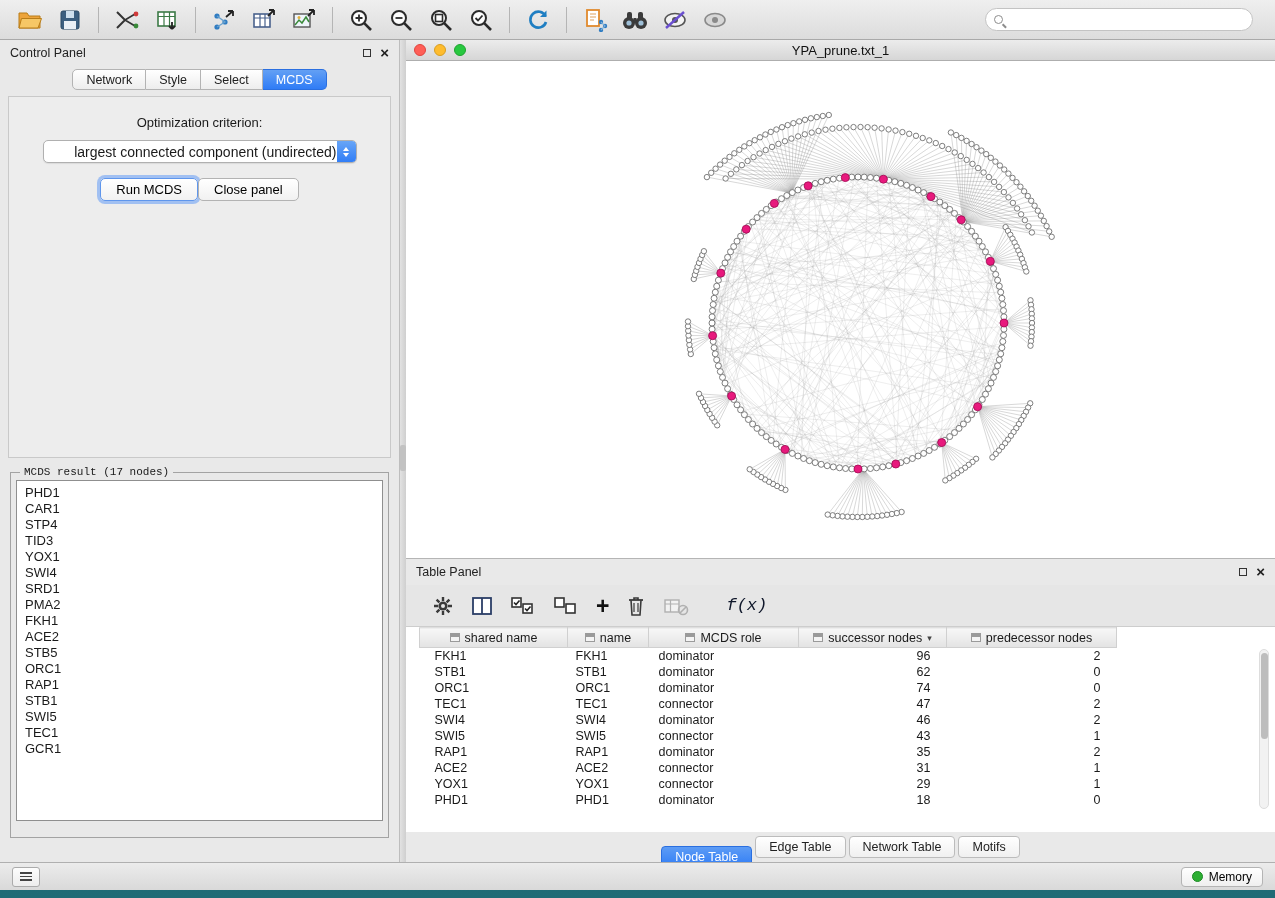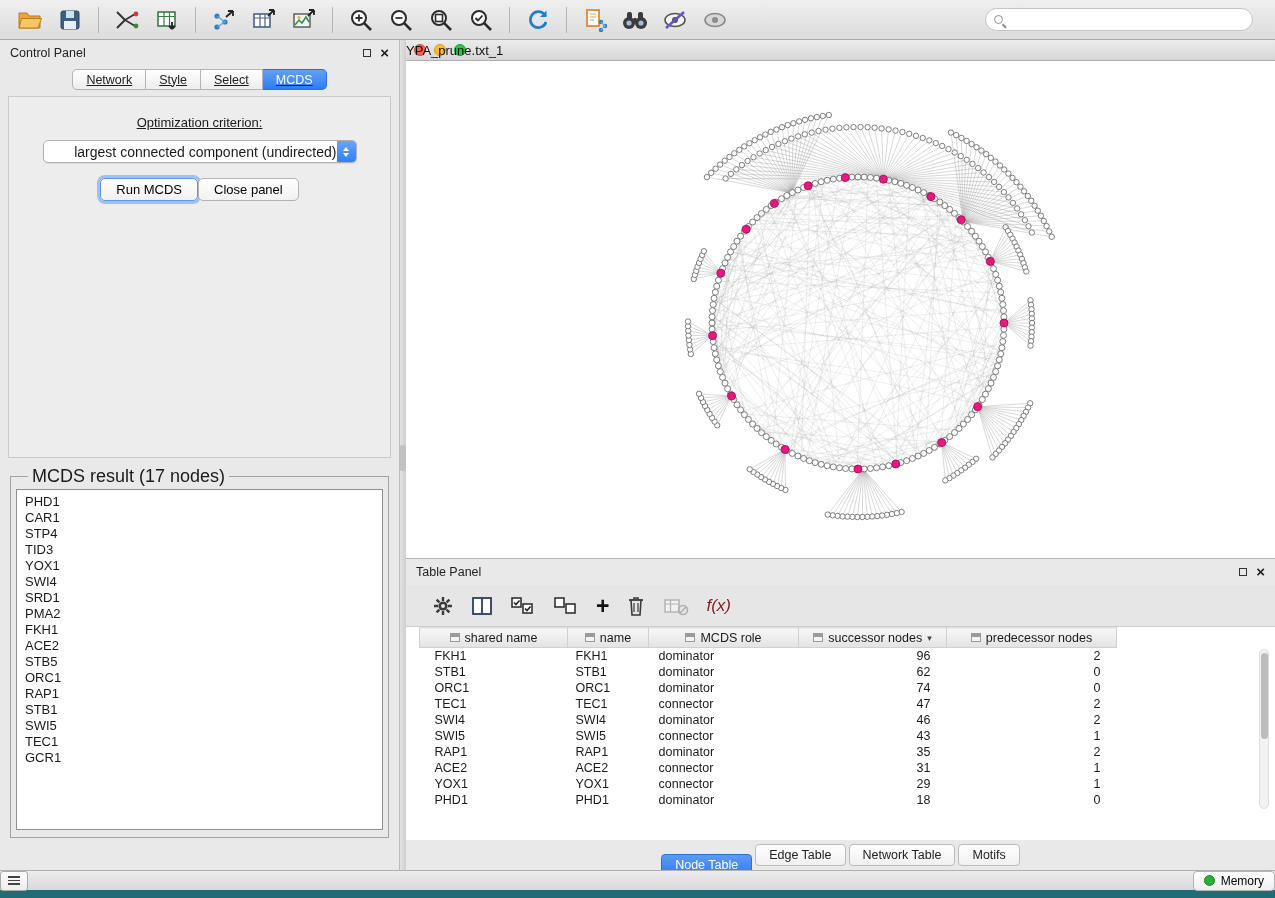--- a/index.html
+++ b/index.html
@@ -20,63 +20,63 @@
   
   .content { flex:1; display:flex; min-height:0; }
 
   
   .control-panel { width:400px; background:#e9e9e9; display:flex; flex-direction:column; border-right:1px solid #bdbdbd; }
   .panel-title-row { height:26px; display:flex; align-items:center; padding:0 10px; font-size:12.5px; color:#222; flex:0 0 auto;gap:16px; }
   .win-btns { margin-left:auto; display:flex; align-items:center; gap:9px; }
   .win-min { width:8px; height:8px; border:1.5px solid #333; display:inline-block; }
   .win-close { font-size:15px; font-weight:bold; color:#222; line-height:10px; }
 
-  .seg-tabs { display:flex; justify-content:center; margin:3px 0 6px 0; flex:0 0 auto;text-decoration:underline; }
+  .seg-tabs { display:flex; justify-content:center; margin:3px 0 6px 0; flex:0 0 auto; }
   .seg-tab { height:21px; padding:0 13px; display:flex; align-items:center; font-size:12.5px; background:linear-gradient(180deg,#ffffff,#ededed); border:1px solid #b3b3b3; border-left:none; color:#222; }
   .seg-tab:first-child { border-left:1px solid #b3b3b3; border-radius:5px 0 0 5px; }
   .seg-tab:last-child { border-radius:0 5px 5px 0; }
   .seg-tab.active { background:linear-gradient(180deg,#63a0f4,#2f7cf6); color:#fff; border-color:#2a6fe0; }
 
   .cp-box { margin:0 8px; height:362px; background:#ededed; border:1px solid #c9c9c9; text-align:center; flex:0 0 auto; }
-  .opt-label { margin-top:18px; font-size:13px;text-decoration:underline; }
+  .opt-label { margin-top:18px; font-size:13px; }
   .dropdown { width:314px; height:23px; margin:10px auto 0 auto; background:#fff; border:1px solid #b0b0b0; border-radius:5px; display:flex; align-items:center; overflow:hidden; box-shadow:0 1px 1px rgba(0,0,0,.08); }
   .dropdown .dd-text { flex:1; text-align:right; padding-left:9px; font-size:14px; white-space:nowrap; }
   .dd-stepper { width:19px; height:23px; background:linear-gradient(180deg,#6aa7f7,#2f7cf6); border-radius:0 4px 4px 0; display:flex; flex-direction:column; align-items:center; justify-content:center; gap:2px; }
   .dd-stepper i { width:0; height:0; border-left:3.5px solid transparent; border-right:3.5px solid transparent; }
   .dd-stepper .up { border-bottom:4.5px solid #fff; }
   .dd-stepper .dn { border-top:4.5px solid #fff; }
   .btn-row { margin-top:15px; display:flex; justify-content:center; }
   .btn { font-size:13px; padding:3px 15px; background:linear-gradient(180deg,#ffffff,#f1f1f1); border:1px solid #b3b3b3; border-radius:5px; }
   .btn.focus-ring { box-shadow:0 0 0 3px rgba(98,155,246,.55); border-color:#5f96ec; }
 
   .result-box { margin:8px 10px 0 10px; height:372px; border:1px solid #a3a3a3; padding:2px 5px 5px 5px; flex:0 0 auto; }
-  .result-box legend { font-size:18px; padding:0 4px; margin-left:12px; }
+  .result-box legend { font-size:11px; padding:0 4px; margin-left:4px;font-family:Liberation Mono, monospace; }
   .result-list { width:100%; height:341px; background:#fff; border:1px solid #8f8f8f; overflow:hidden; text-align:left; padding:4px 0 0 8px; }
   .result-item { font-size:13px; line-height:16px; }
 
   
   .v-divider { width:6px; background:linear-gradient(90deg,#e2e2e2,#cfcfcf); position:relative; }
   .v-divider .grip { position:absolute; top:405px; left:0; width:6px; height:26px; background:#c2c2c2; border-radius:2px; }
 
   
   .right-col { flex:1; display:flex; flex-direction:column; min-width:0; background:#e9e9e9; }
   .network-window { height:518px; display:flex; flex-direction:column; flex:0 0 auto; }
   .net-titlebar { height:22px; background:linear-gradient(180deg,#ececec,#d6d6d6); border-bottom:1px solid #aeaeae; display:flex; align-items:center; padding:0 8px; position:relative; }
   .tl { width:12px; height:12px; border-radius:50%; margin-right:8px; flex:0 0 auto; }
   .tl.red { background:#ff5f57; border:1px solid #e0443e; }
   .tl.yellow { background:#febc2e; border:1px solid #d89e21; }
   .tl.green { background:#28c840; border:1px solid #1ea32f; }
-  .net-title { position:absolute; left:0; right:0; font-size:13px; color:#111; }
+  .net-title { position:absolute; left:0; right:0; text-align:center; font-size:13px; color:#111; }
   .net-body { flex:1; background:#fff; position:relative; }
 
   
   .table-panel { flex:1; display:flex; flex-direction:column; border-top:1px solid #b5b5b5; background:#e9e9e9; min-height:0; }
   .table-toolbar { height:42px; display:flex; align-items:center; gap:17px; padding:0 0 0 26px; background:#e6e6e6; border-bottom:1px solid #cdcdcd; flex:0 0 auto; }
   .tt-btn { background:none; border:none; display:flex; align-items:center; justify-content:center; height:30px; }
-  .fx-label { font-family:Liberation Sans, sans-serif; font-style:italic; font-size:17px; color:#7f1d1d; }
+  .fx-label { font-family:Liberation Mono, monospace; font-style:italic; font-size:17px; color:#0f172a;margin-left:20px; }
   .plus-glyph { font-size:23px; font-weight:bold; color:#111; line-height:20px; }
 
   .table-area { flex:1; background:#fff; position:relative; overflow:hidden; padding-left:13px; }
   table.node-table { border-collapse:collapse; table-layout:fixed; width:850px; font-family:Liberation Sans, sans-serif; }
   .node-table th { height:20px; background:linear-gradient(180deg,#f7f7f7,#e3e3e3); border:1px solid #d0d0d0; border-top:1px solid #dedede; font-size:12.5px; font-weight:normal; text-align:center; white-space:nowrap; overflow:hidden; }
   .node-table th.filler { background:transparent; border:none; }
   .hdr-inner { display:flex; align-items:center; justify-content:center; gap:5px; }
   .sort-glyph { width:10px; height:9px; border:1px solid #9a9a9a; background:linear-gradient(180deg,#9a9a9a 0 3px,#f4f4f4 3px); flex:0 0 auto; }
   .dd-arrow { font-size:9px; color:#444; }
   .node-table td { height:16px; font-size:12.5px; white-space:nowrap; overflow:hidden; }
@@ -85,21 +85,21 @@
   .node-table td.c2 { padding-left:10px; }
   .node-table td.num { text-align:right; padding-right:16px; }
   .tbl-scrollbar { position:absolute; right:6px; top:22px; width:10px; height:160px; background:#f2f2f2; border:1px solid #dddddd; border-radius:5px; }
   .tbl-thumb { position:absolute; left:0.5px; top:3px; width:7px; height:86px; background:#bdbdbd; border-radius:4px; }
 
   .table-tabs { height:30px; display:flex; align-items:center; justify-content:center; gap:3px; background:#e9e9e9; flex:0 0 auto; }
   .tbl-tab { font-size:12.5px; padding:3px 13px; border:1px solid #bcbcbc; border-radius:4px; background:linear-gradient(180deg,#ffffff,#f0f0f0); color:#222; }
   .tbl-tab.active { background:linear-gradient(180deg,#5d9cf5,#2f7cf6); border-color:#2a6fe0; color:#fff;margin-top:20px; }
 
   
-  .statusbar { height:20px; background:linear-gradient(180deg,#ececec,#d9d9d9); border-top:1px solid #b0b0b0; display:flex; align-items:center; padding:0 0; flex:0 0 auto; }
+  .statusbar { height:28px; background:linear-gradient(180deg,#ececec,#d9d9d9); border-top:1px solid #b0b0b0; display:flex; align-items:center; padding:0 12px; flex:0 0 auto; }
   .menu-btn { width:28px; height:20px; background:linear-gradient(180deg,#fdfdfd,#ededed); border:1px solid #ababab; border-radius:3px; display:flex; align-items:center; justify-content:center; }
   .menu-glyph { width:12px; height:9px; background:repeating-linear-gradient(180deg,#444 0 1.6px,transparent 1.6px 3.6px); }
   .memory-btn { margin-left:auto; display:flex; align-items:center; gap:6px; font-size:12px; padding:2px 10px; background:linear-gradient(180deg,#ffffff,#efefef); border:1px solid #b4b4b4; border-radius:4px; }
   .mem-dot { width:11px; height:11px; border-radius:50%; background:#2daf33; border:1px solid #1d8a24; }
 </style>
 </head>
 <body>
 
 <div class="desktop">
 <div class="app">

